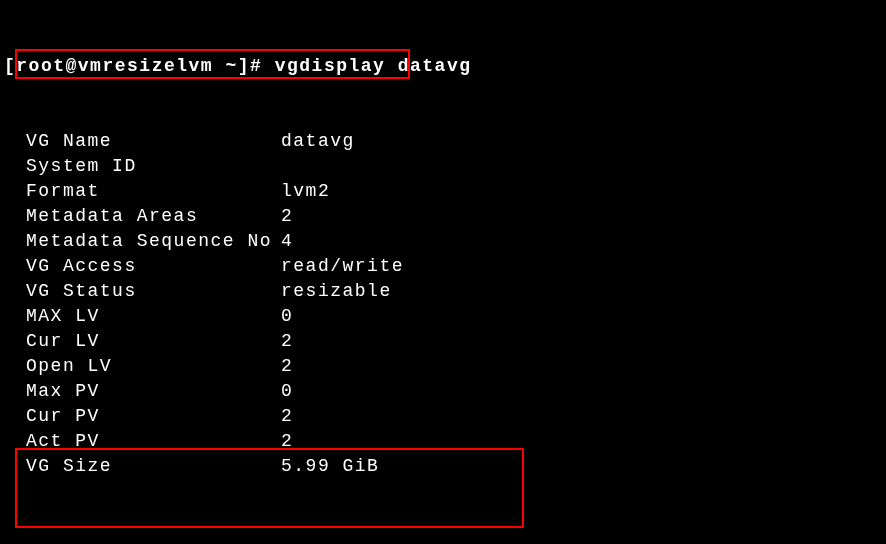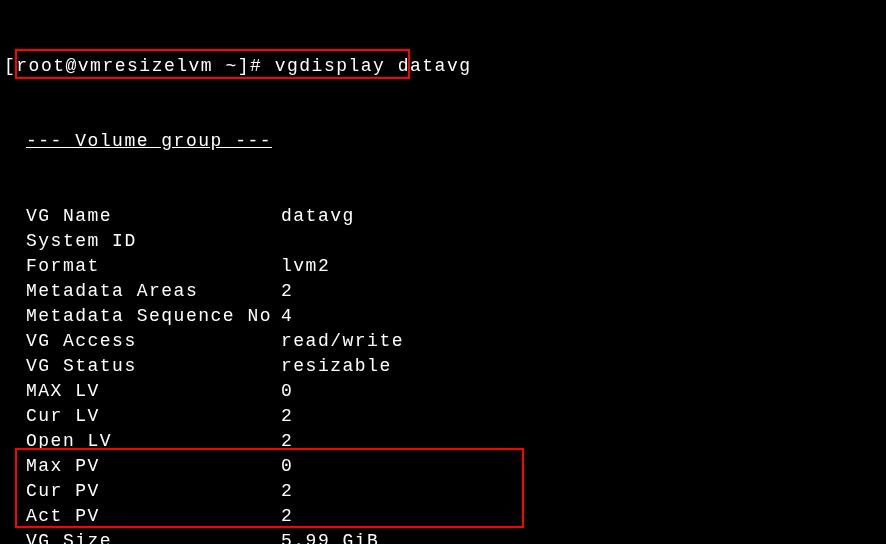--- a/index.html
+++ b/index.html
@@ -53,25 +53,25 @@
     position: absolute;
     border: 2px solid #ff0000;
     left: 15px;
     top: 448px;
     width: 505px;
     height: 76px;
     pointer-events: none;
   }
   .cmdline {
     padding-left: 2px;
+    font-weight: bold;
   }
 </style>
 </head>
 <body>
 
 <div class="terminal">
   <div class="cmdline"><span>[</span><span class="prompt-user">root@vmresizelvm</span><span> ~</span><span>]</span><span># </span><span>vgdisplay datavg</span></div>
-  <div class="header-row"><span class="underline">--- Volume group ---</span></div>
   <div id="rows-container"><div class="row"><span class="label">VG Name</span><span class="value">datavg</span></div><div class="row"><span class="label">System ID</span><span class="value"></span></div><div class="row"><span class="label">Format</span><span class="value">lvm2</span></div><div class="row"><span class="label">Metadata Areas</span><span class="value">2</span></div><div class="row"><span class="label">Metadata Sequence No</span><span class="value">4</span></div><div class="row"><span class="label">VG Access</span><span class="value">read/write</span></div><div class="row"><span class="label">VG Status</span><span class="value">resizable</span></div><div class="row"><span class="label">MAX LV</span><span class="value">0</span></div><div class="row"><span class="label">Cur LV</span><span class="value">2</span></div><div class="row"><span class="label">Open LV</span><span class="value">2</span></div><div class="row"><span class="label">Max PV</span><span class="value">0</span></div><div class="row"><span class="label">Cur PV</span><span class="value">2</span></div><div class="row"><span class="label">Act PV</span><span class="value">2</span></div><div class="row"><span class="label">VG Size</span><span class="value">5.99 GiB</span></div></div>
 </div>
 
 <div class="hl-box-1"></div>
 <div class="hl-box-2"></div>
 
 </body></html>

